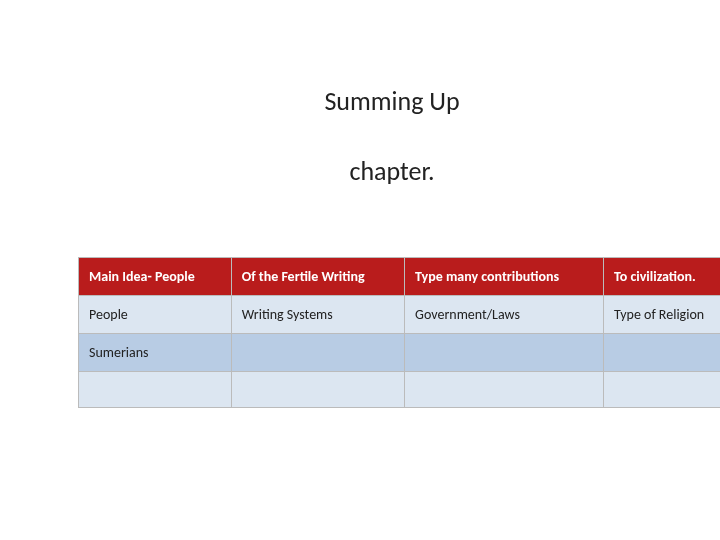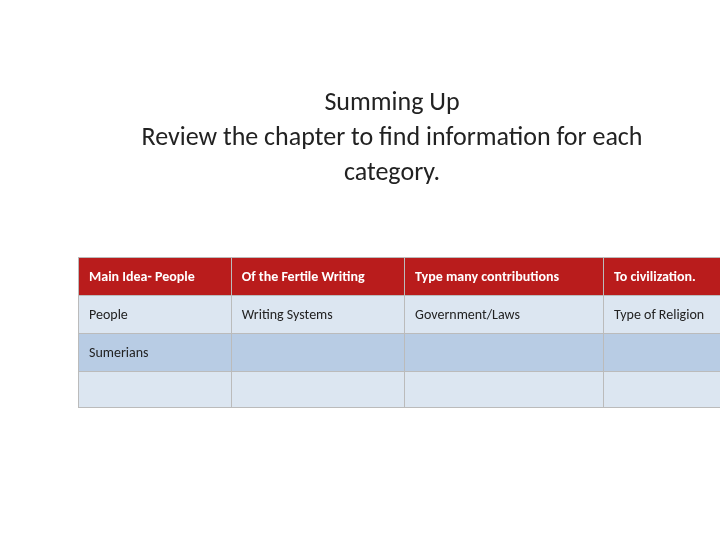--- a/index.html
+++ b/index.html
@@ -72,22 +72,22 @@
       height: 36px;
       vertical-align: middle;
     }
   </style>
 </head>
 <body>
 
 <div class="title-section">
   <div class="title-text">
     <span>Summing Up</span><br>
-    <span>Review the chapter to find information for each</span><br>
-    <span>category.</span>
+    <br>
+    <span>chapter.</span>
   </div>
 </div>
 
 <div class="table-container">
   <table>
     <thead>
       <tr>
         <th>Main Idea- People</th>
         <th>Of the Fertile Writing</th>
         <th>Type many contributions</th>

